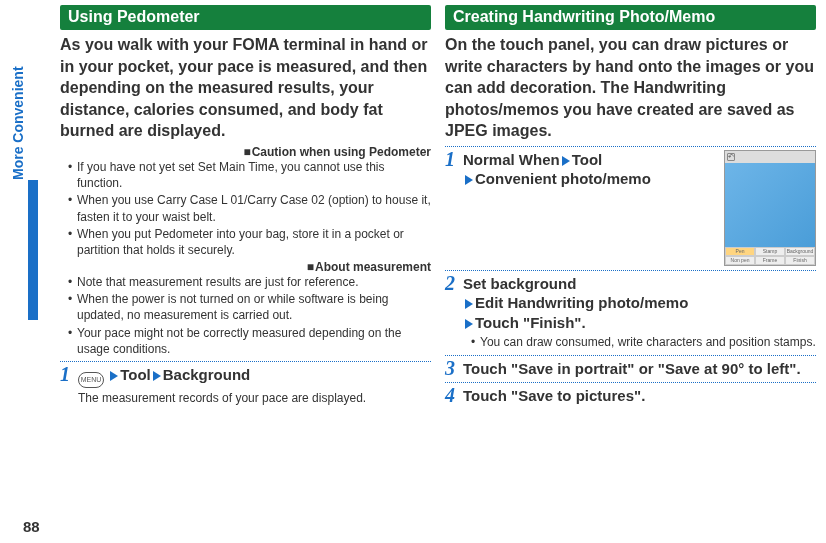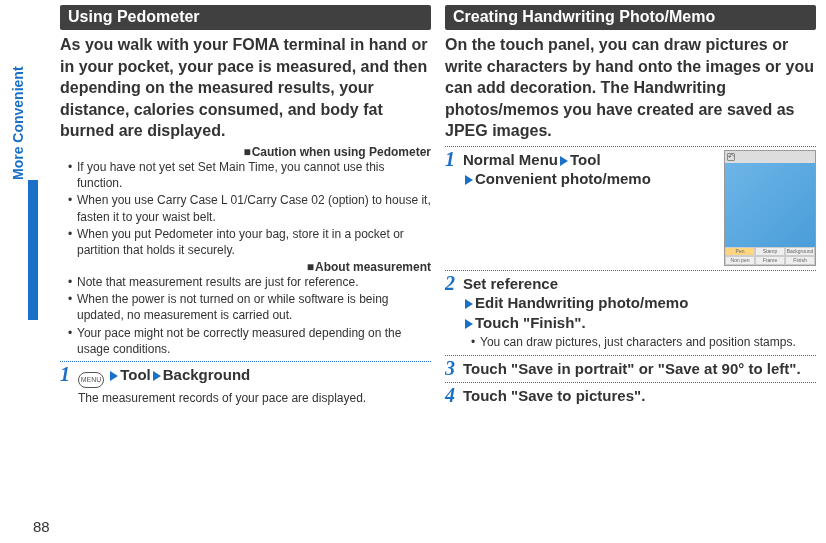--- a/index.html
+++ b/index.html
@@ -31,37 +31,37 @@
     .side-bar {
       position: absolute;
       left: 28px;
       top: 180px;
       width: 10px;
       height: 140px;
       background: #1a6fc7;
     }
     .page-number {
       position: absolute;
-      left: 33px;
+      left: 23px;
       bottom: 8px;
       font-size: 15px;
-      font-weight: normal;
+      font-weight: bold;
       color: #333;
     }
     .columns {
       display: flex;
       gap: 14px;
       height: 100%;
     }
     .col {
       flex: 1;
       min-width: 0;
     }
     .section-header {
-      background: #404040;
+      background: #15803d;
       color: #fff;
       font-weight: bold;
       font-size: 16px;
       padding: 3px 8px 4px 8px;
       border-radius: 2px;
       margin-bottom: 4px;
     }
     .intro {
       font-size: 16px;
       font-weight: bold;
@@ -271,21 +271,21 @@
     <div class="col">
       <div class="section-header">Creating Handwriting Photo/Memo</div>
       <div class="intro">On the touch panel, you can draw pictures or write characters by hand onto the images or you can add decoration. The Handwriting photos/memos you have created are saved as JPEG images.</div>
 
       <hr class="dotted">
 
       <div class="step">
         <span class="step-num">1</span>
         <div class="step-flex">
           <div class="step-title" style="flex:1;">
-            <span>Normal Menu</span><span class="tri"></span><span>Tool</span><br>
+            <span>Normal When</span><span class="tri"></span><span>Tool</span><br>
             <span class="tri"></span><span>Convenient photo/memo</span>
           </div>
           <div class="thumb">
             <div class="thumb-top">
               <div class="thumb-arrow">↶</div>
             </div>
             <div class="thumb-canvas"></div>
             <div class="thumb-tools">
               <div class="pen-cell">Pen</div>
               <div>Stamp</div>
@@ -296,26 +296,26 @@
             </div>
           </div>
         </div>
       </div>
 
       <hr class="dotted">
 
       <div class="step">
         <span class="step-num">2</span>
         <div class="step-title">
-          <span>Set reference</span><br>
+          <span>Set background</span><br>
           <span class="tri"></span><span>Edit Handwriting photo/memo</span><br>
           <span class="tri"></span><span>Touch "Finish".</span>
         </div>
         <ul class="step-sub">
-          <li>You can draw pictures, just characters and position stamps.</li>
+          <li>You can draw consumed, write characters and position stamps.</li>
         </ul>
       </div>
 
       <hr class="dotted">
 
       <div class="step">
         <span class="step-num">3</span>
         <div class="step-title">Touch "Save in portrait" or "Save at 90° to left".</div>
       </div>
 

